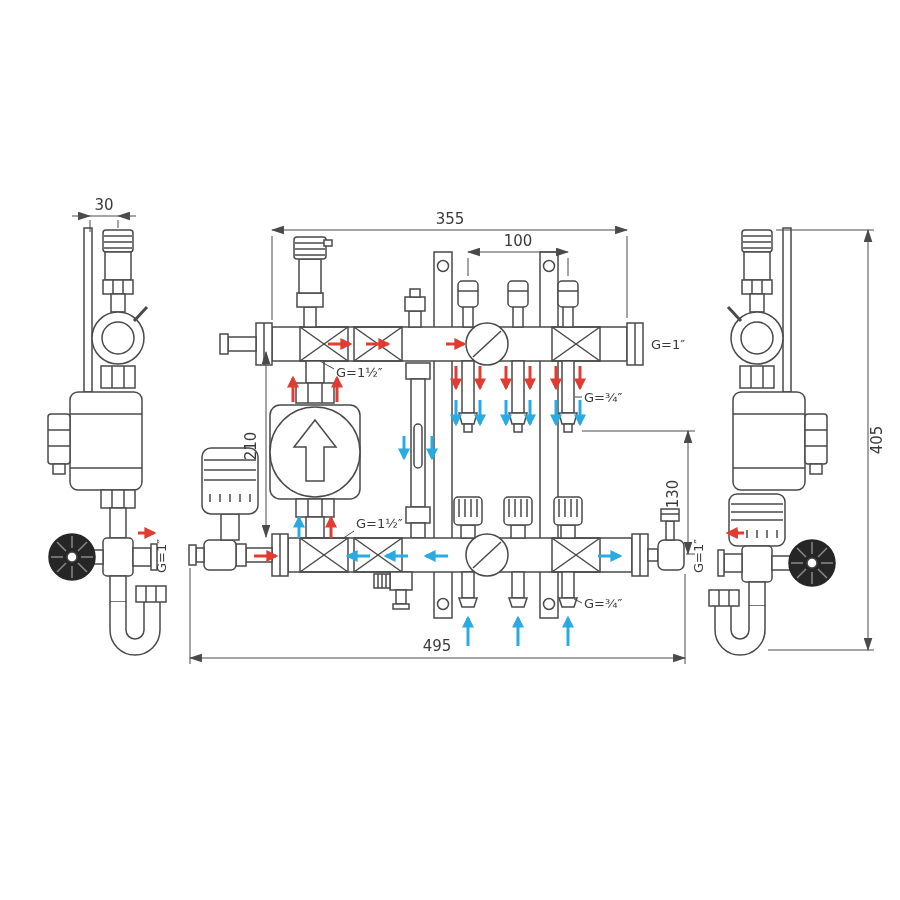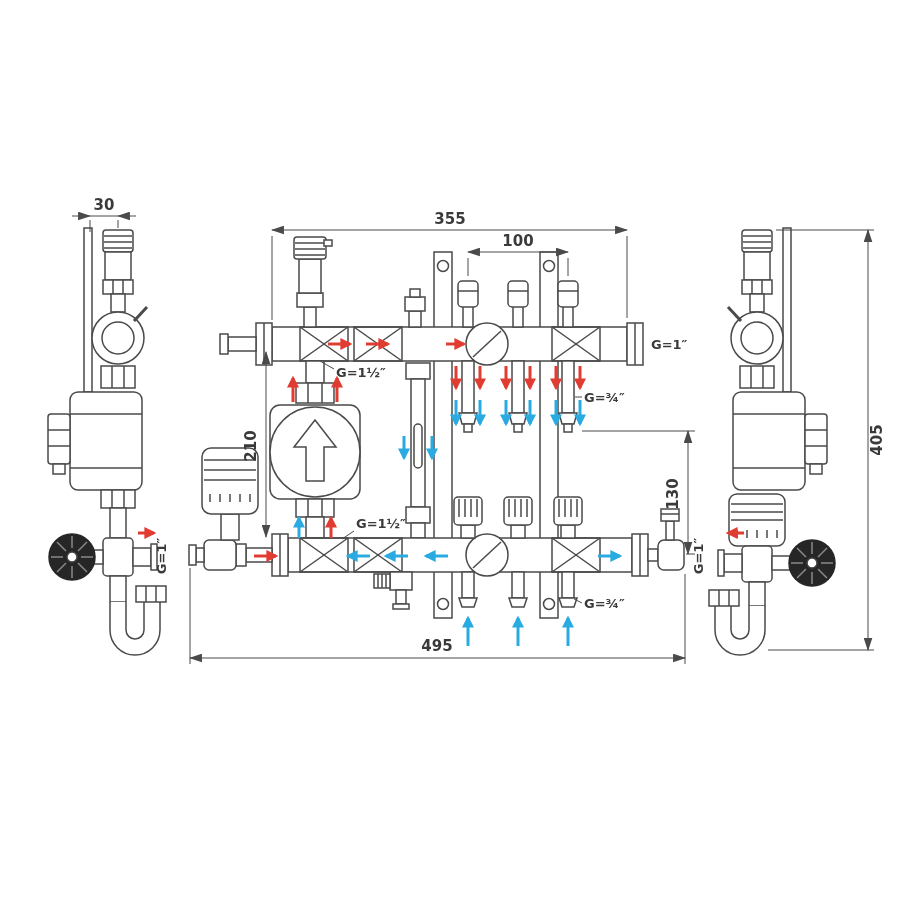--- a/index.html
+++ b/index.html
@@ -1,17 +1,17 @@
 <!DOCTYPE html>
 <html><head>
 <meta charset="utf-8">
 <style>
   html,body{margin:0;padding:0;background:#ffffff;}
   .canvas{position:relative;width:900px;height:696px;background:#fff;overflow:hidden;
-          font-family:"DejaVu Sans", sans-serif;font-weight:bold;}
+          font-family:"DejaVu Sans", sans-serif;}
   svg{position:absolute;left:0;top:0;}
   text{font-family:"DejaVu Sans", sans-serif;fill:#3a3a3a;}
   .dim-text{font-size:15px;}
   .port-text{font-size:13px;}
 </style>
 </head>
 <body>
 
 <div class="canvas">
 <svg width="900" height="900" viewBox="0 0 900 900">

